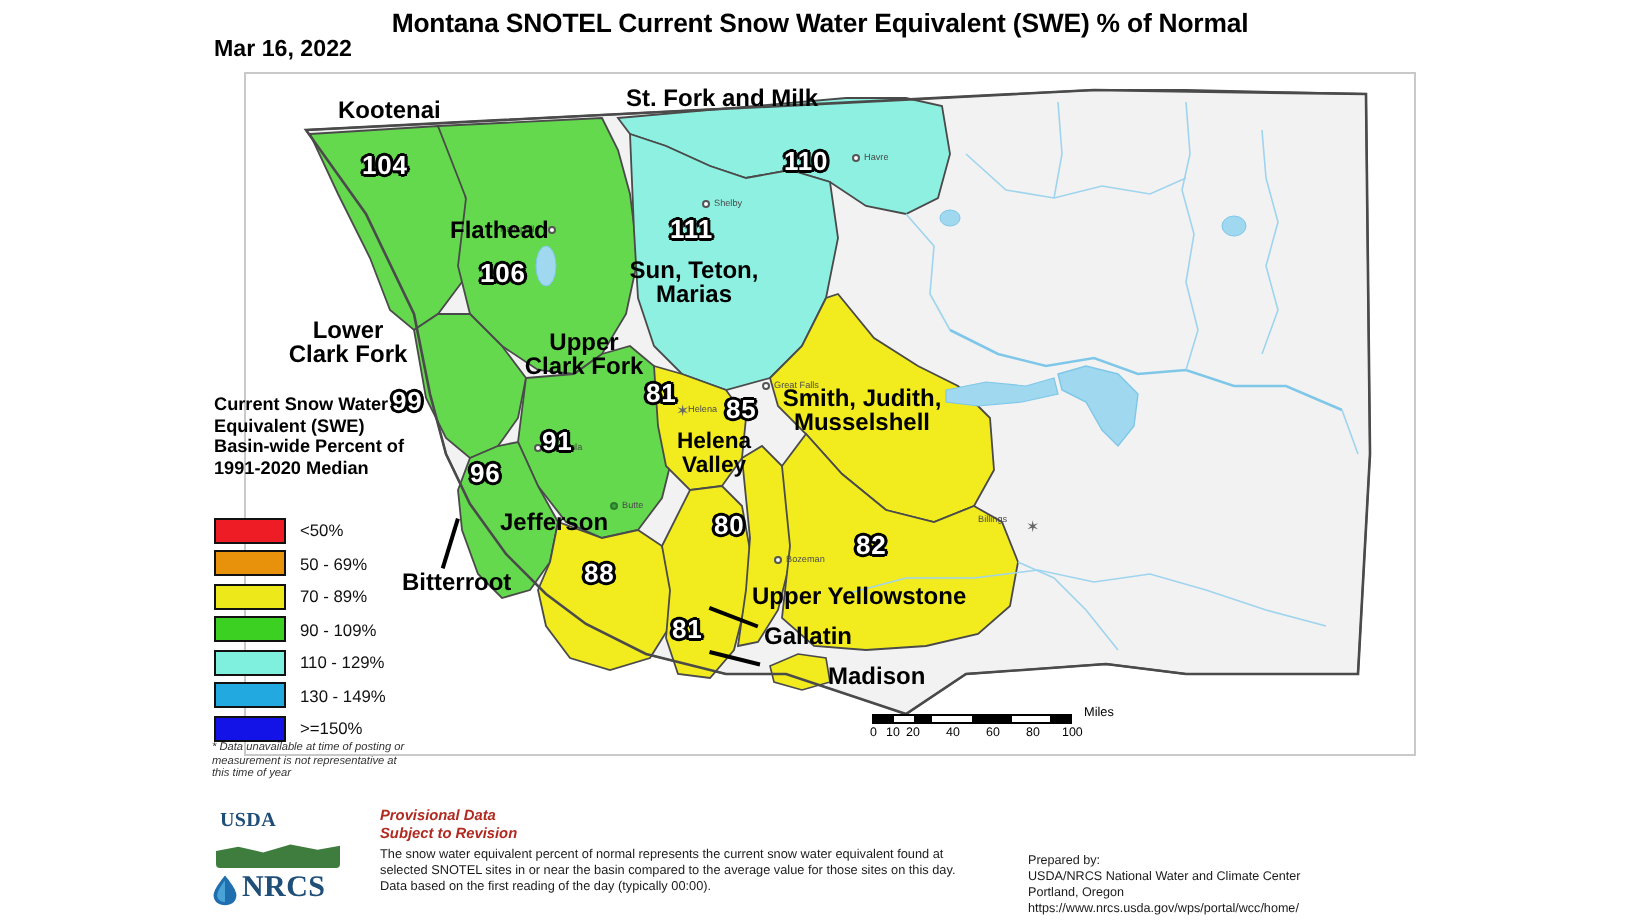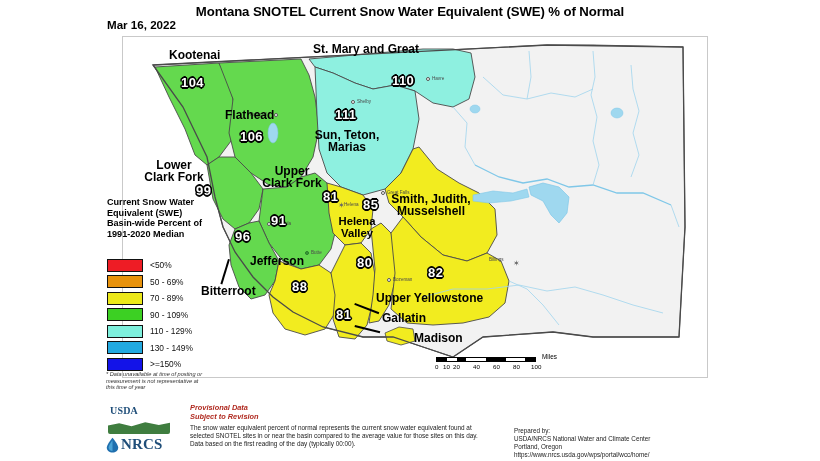--- a/index.html
+++ b/index.html
@@ -238,40 +238,40 @@
     <div class="city-lbl" style="left:188px; top:213px;">Butte</div>
     <div class="city-dot" style="left:264px; top:241px;"></div>
     <div class="city-lbl" style="left:270px; top:240px;">Bozeman</div>
     <div class="city-dot" style="left:144px; top:185px;"></div>
     <div class="city-lbl" style="left:150px; top:184px;">Missoula</div>
     <div class="city-dot" style="left:151px; top:76px;"></div>
     <div class="city-lbl" style="left:127px; top:75px;">Kalispell</div>
 
     <div class="bname lg" style="left:46px;  top:12px;">Kootenai</div>
     <div class="bname lg" style="left:102px; top:72px;">Flathead</div>
-    <div class="bname lg" style="left:190px; top:6px;">St. Mary and Great</div>
+    <div class="bname lg" style="left:190px; top:6px;">St. Fork and Milk</div>
 
     <div class="bname lg" style="left:178px; top:92px; width:92px;">Sun, Teton,<br>Marias</div>
     <div class="bname lg" style="left:128px; top:128px; width:82px;">Upper<br>Clark Fork</div>
     <div class="bname lg" style="left:16px; top:122px; width:70px;">Lower<br>Clark Fork</div>
     <div class="bname lg" style="left:252px; top:156px; width:112px;">Smith, Judith,<br>Musselshell</div>
     <div class="bname" style="left:205px; top:178px; width:58px;">Helena<br>Valley</div>
     <div class="bname lg" style="left:127px; top:218px;">Jefferson</div>
     <div class="bname lg" style="left:78px;  top:248px;">Bitterroot</div>
     <div class="bname lg" style="left:253px; top:255px;">Upper Yellowstone</div>
     <div class="bname lg" style="left:259px; top:275px;">Gallatin</div>
     <div class="bname lg" style="left:259px; top:295px;padding-left:32px;">Madison</div>
 
     <div class="leader" style="left:105px; top:222px; width:2px; height:26px; transform:rotate(17deg);"></div>
     <div class="leader" style="left:232px; top:266px; width:26px; height:2px; transform:rotate(21deg);"></div>
     <div class="leader" style="left:232px; top:288px; width:26px; height:2px; transform:rotate(14deg);"></div>
 
     <div class="val" style="left:58px;  top:38px;">104</div>
     <div class="val" style="left:117px; top:92px;">106</div>
-    <div class="val" style="left:73px;  top:146px;">99</div>
+    <div class="val" style="left:73px;  top:156px;">99</div>
     <div class="val" style="left:148px; top:176px;">91</div>
     <div class="val" style="left:112px; top:192px;">96</div>
     <div class="val" style="left:269px; top:36px;">110</div>
     <div class="val" style="left:212px; top:70px;">111</div>
     <div class="val" style="left:240px; top:160px;">85</div>
     <div class="val" style="left:200px; top:152px;">81</div>
     <div class="val" style="left:169px; top:242px;">88</div>
     <div class="val" style="left:234px; top:218px;">80</div>
     <div class="val" style="left:213px; top:270px;">81</div>
     <div class="val" style="left:305px; top:228px;">82</div>

